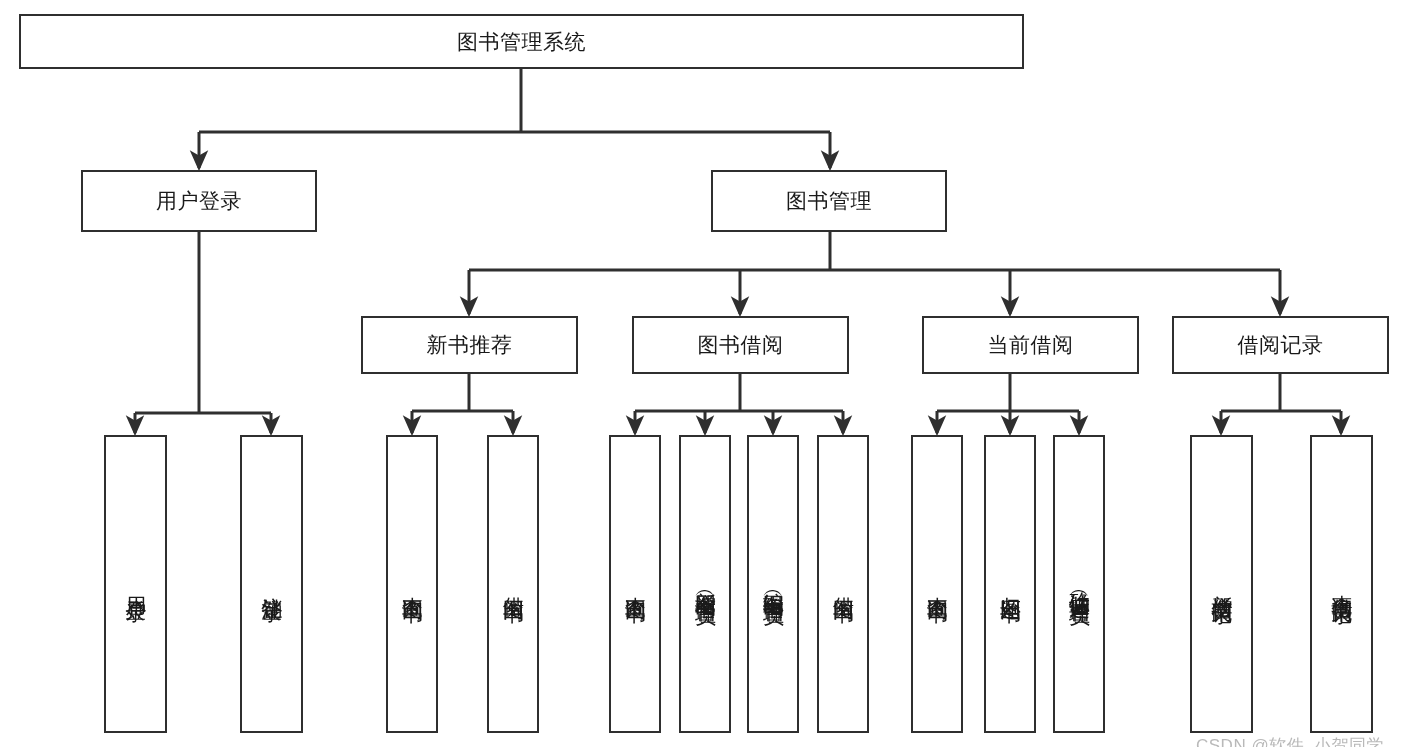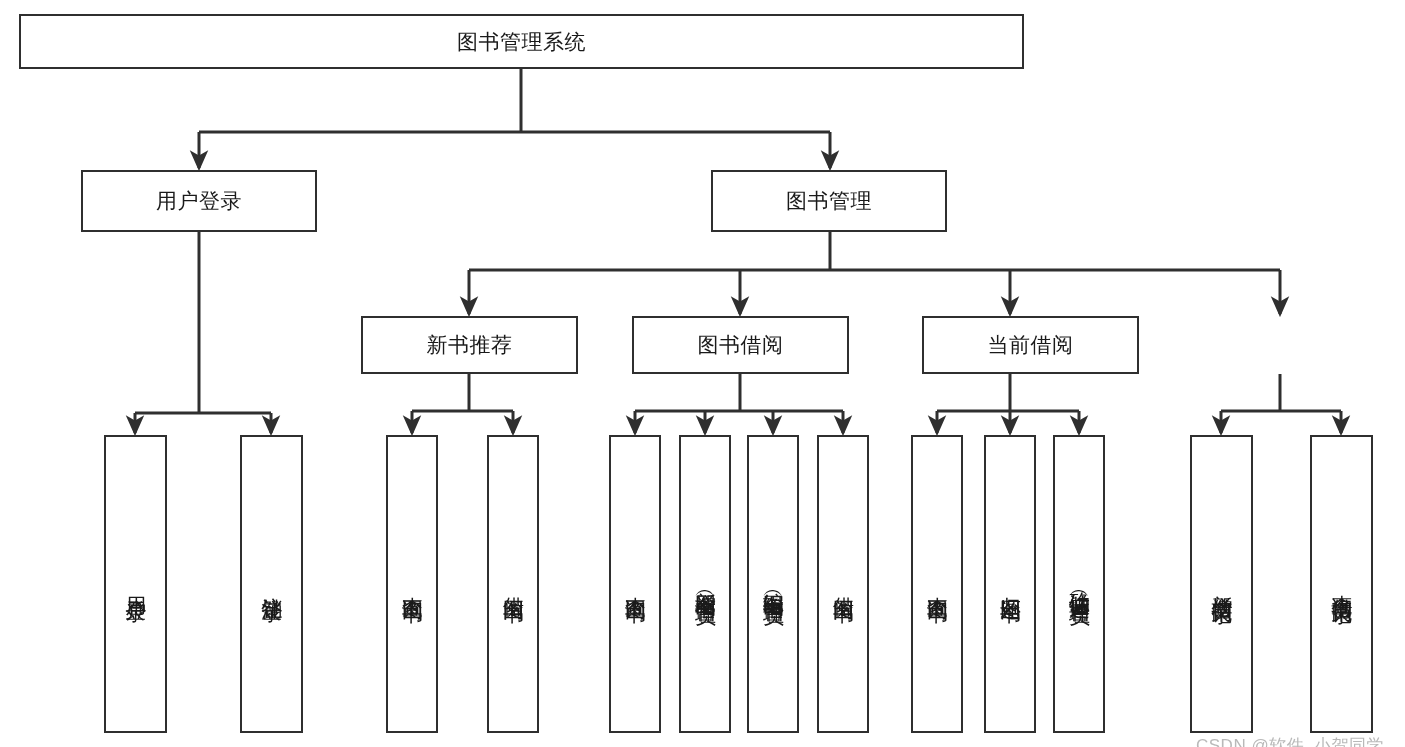--- a/index.html
+++ b/index.html
@@ -130,20 +130,23 @@
 
   <div class="node horiz" style="left: 361px; top: 316px; width: 217px; height: 58px; border-color: rgb(47, 47, 47); background: rgb(255, 255, 255); color: rgb(26, 26, 26); text-align: center;">
     <span class="label">新书推荐</span>
   </div>
   <div class="node horiz" style="left: 632px; top: 316px; width: 217px; height: 58px; border-color: rgb(47, 47, 47); background: rgb(255, 255, 255); color: rgb(26, 26, 26); align-items: center;">
     <span class="label">图书借阅</span>
   </div>
   <div class="node horiz" style="left: 902px; top: 316px; width: 217px; height: 58px; border-color: rgb(47, 47, 47); background: rgb(255, 255, 255); color: rgb(26, 26, 26); margin-left: 20px;">
     <span class="label">当前借阅</span>
   </div>
+  <div class="node horiz" style="left: 1172px; top: 316px; width: 217px; height: 58px; border-color: rgb(47, 47, 47); background: rgb(255, 255, 255); color: rgb(26, 26, 26);">
+    <span class="label">借阅记录</span>
+  </div>
 
   <div class="node vert" style="left: 104px; top: 435px; width: 63px; height: 298px; border-color: rgb(47, 47, 47); background: rgb(255, 255, 255); color: rgb(26, 26, 26);">
     <span class="label">用户登录</span>
   </div>
   <div class="node vert" style="left: 240px; top: 435px; width: 63px; height: 298px; border-color: rgb(47, 47, 47); background: rgb(255, 255, 255); color: rgb(26, 26, 26);">
     <span class="label">注销登录</span>
   </div>
   <div class="node vert" style="left: 386px; top: 435px; width: 52px; height: 298px; border-color: rgb(47, 47, 47); background: rgb(255, 255, 255); color: rgb(26, 26, 26);">
     <span class="label">查询图书</span>
   </div>

